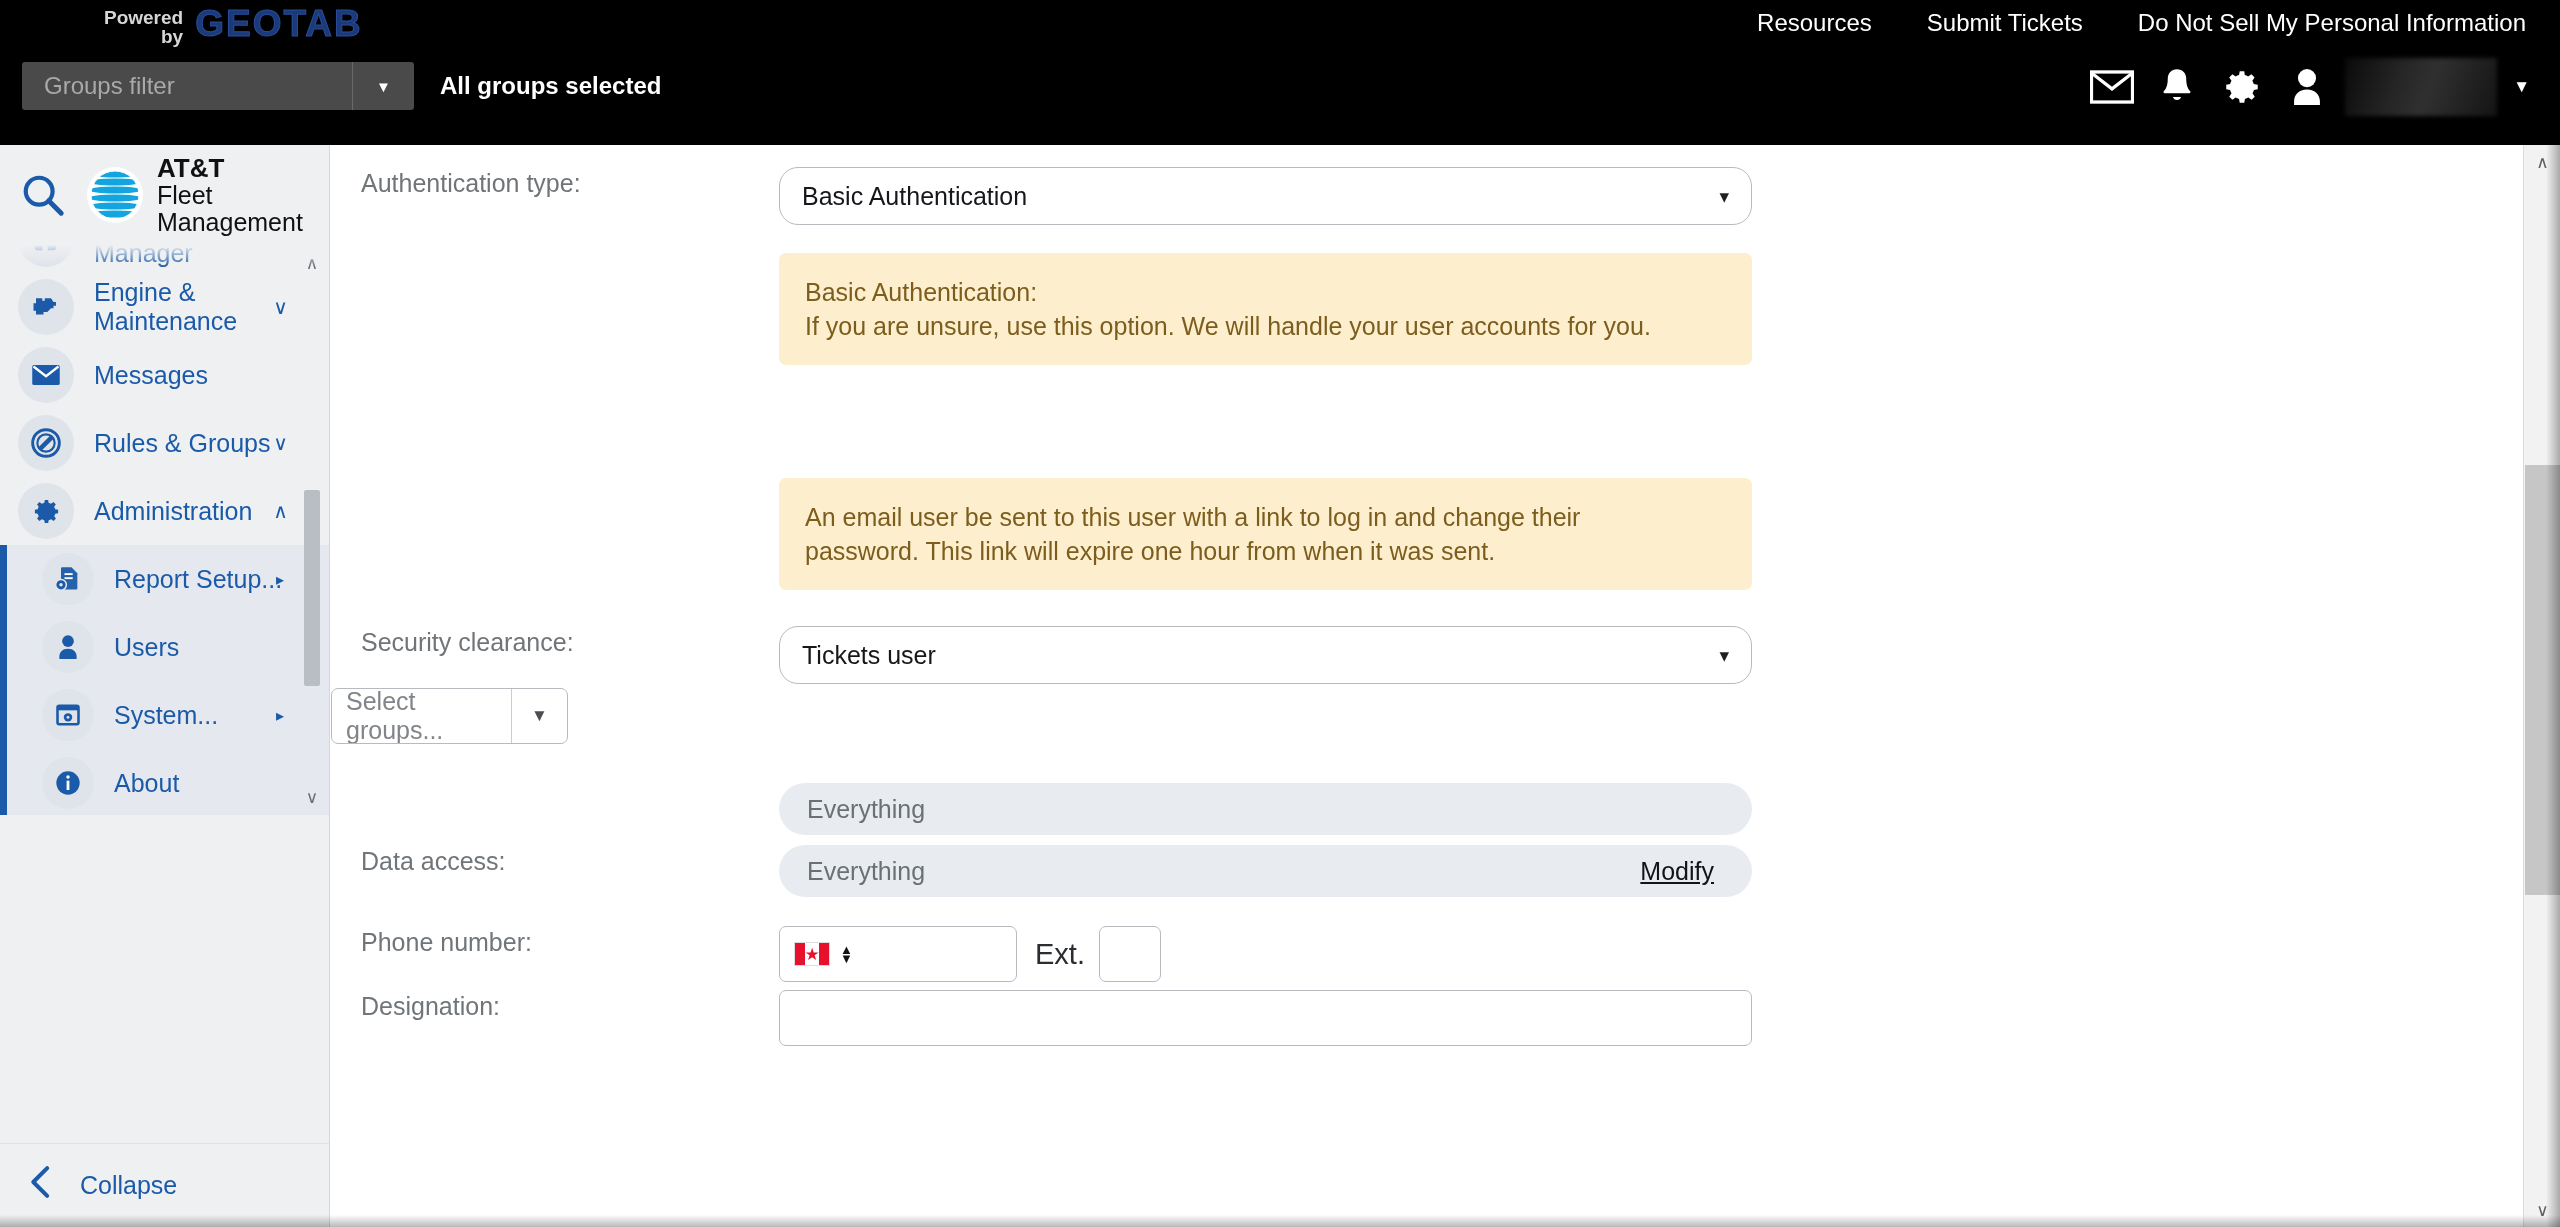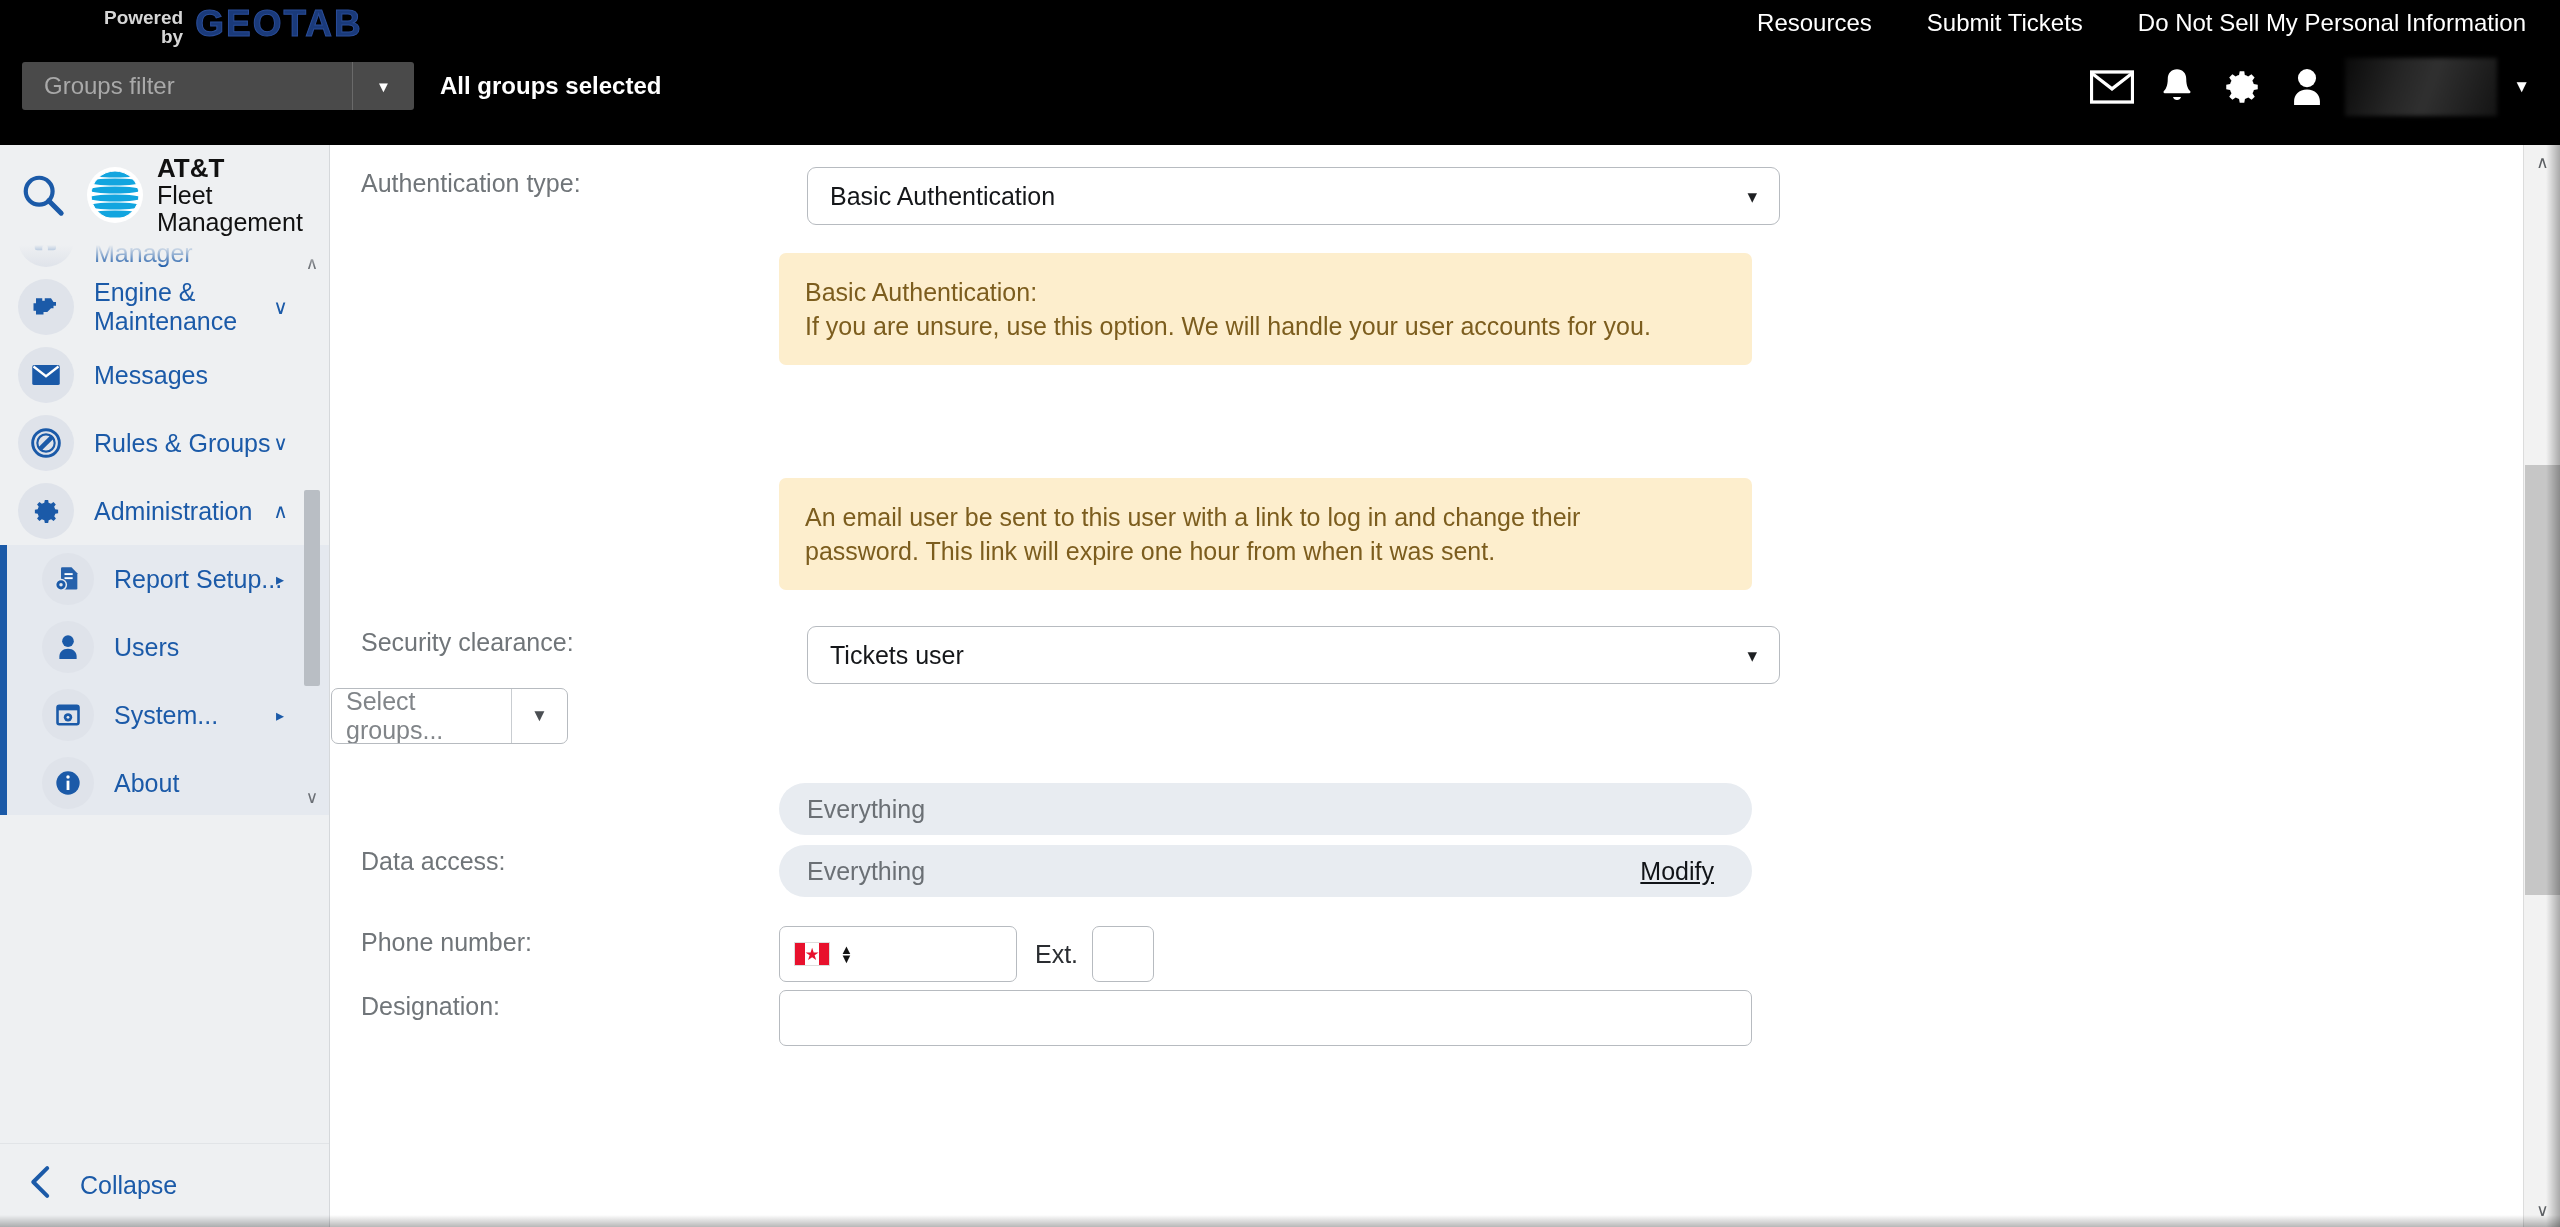--- a/index.html
+++ b/index.html
@@ -180,25 +180,24 @@
     display: flex; align-items: flex-start;
   }
   .fld-label {
     width: 448px; flex-shrink: 0; padding-left: 30px;
     color: #707579; font-size: 25px; line-height: 32px;
   }
   .fld-ctl { flex: 1; }
 
   .sel {
     width: 973px; height: 58px;
-    border: 1px solid #b7bbc0; border-radius: 9px;
+    border: 1px solid #b7bbc0; border-radius: 19px;
     background: #ffffff; display: flex; align-items: center;
     padding: 0 16px 0 22px; font-size: 25px; color: #15171a;
     position: relative;
-    margin-left: 28px;
   }
   .sel .caret {
     position: absolute; right: 22px; color: #1d1f22; font-size: 19px;
   }
 
   .notice {
     width: 973px; background: #fdeecd; border-radius: 7px;
     padding: 22px 26px; color: #7c5d1e; font-size: 25px; line-height: 34px;
   }
 
@@ -258,21 +257,21 @@
   .flag .mid { position:absolute; left:10px; right:10px; top:0; bottom:0; background:#fff; }
   .flag .leaf {
     position: absolute; left: 50%; top: 50%; transform: translate(-50%,-50%);
     color: #e8112d; font-size: 17px; line-height: 17px;
   }
   .spinner {
     display: flex; flex-direction: column; align-items: center;
     margin-left: 10px; color: #111; line-height: 9px;
   }
   .spinner span { font-size: 13px; }
-  .ext-label { margin-left: 18px; font-size: 25px; color: #2a2d31; }
+  .ext-label { margin-left: 18px; font-size: 29px; color: #2a2d31; }
   .ext-box {
     margin-left: 14px; width: 62px; height: 56px;
     border: 1px solid #b7bbc0; border-radius: 7px; background: #ffffff;
   }
   .txt-box {
     width: 973px; height: 56px; border: 1px solid #b7bbc0;
     border-radius: 7px; background: #ffffff;
   }
 
   

